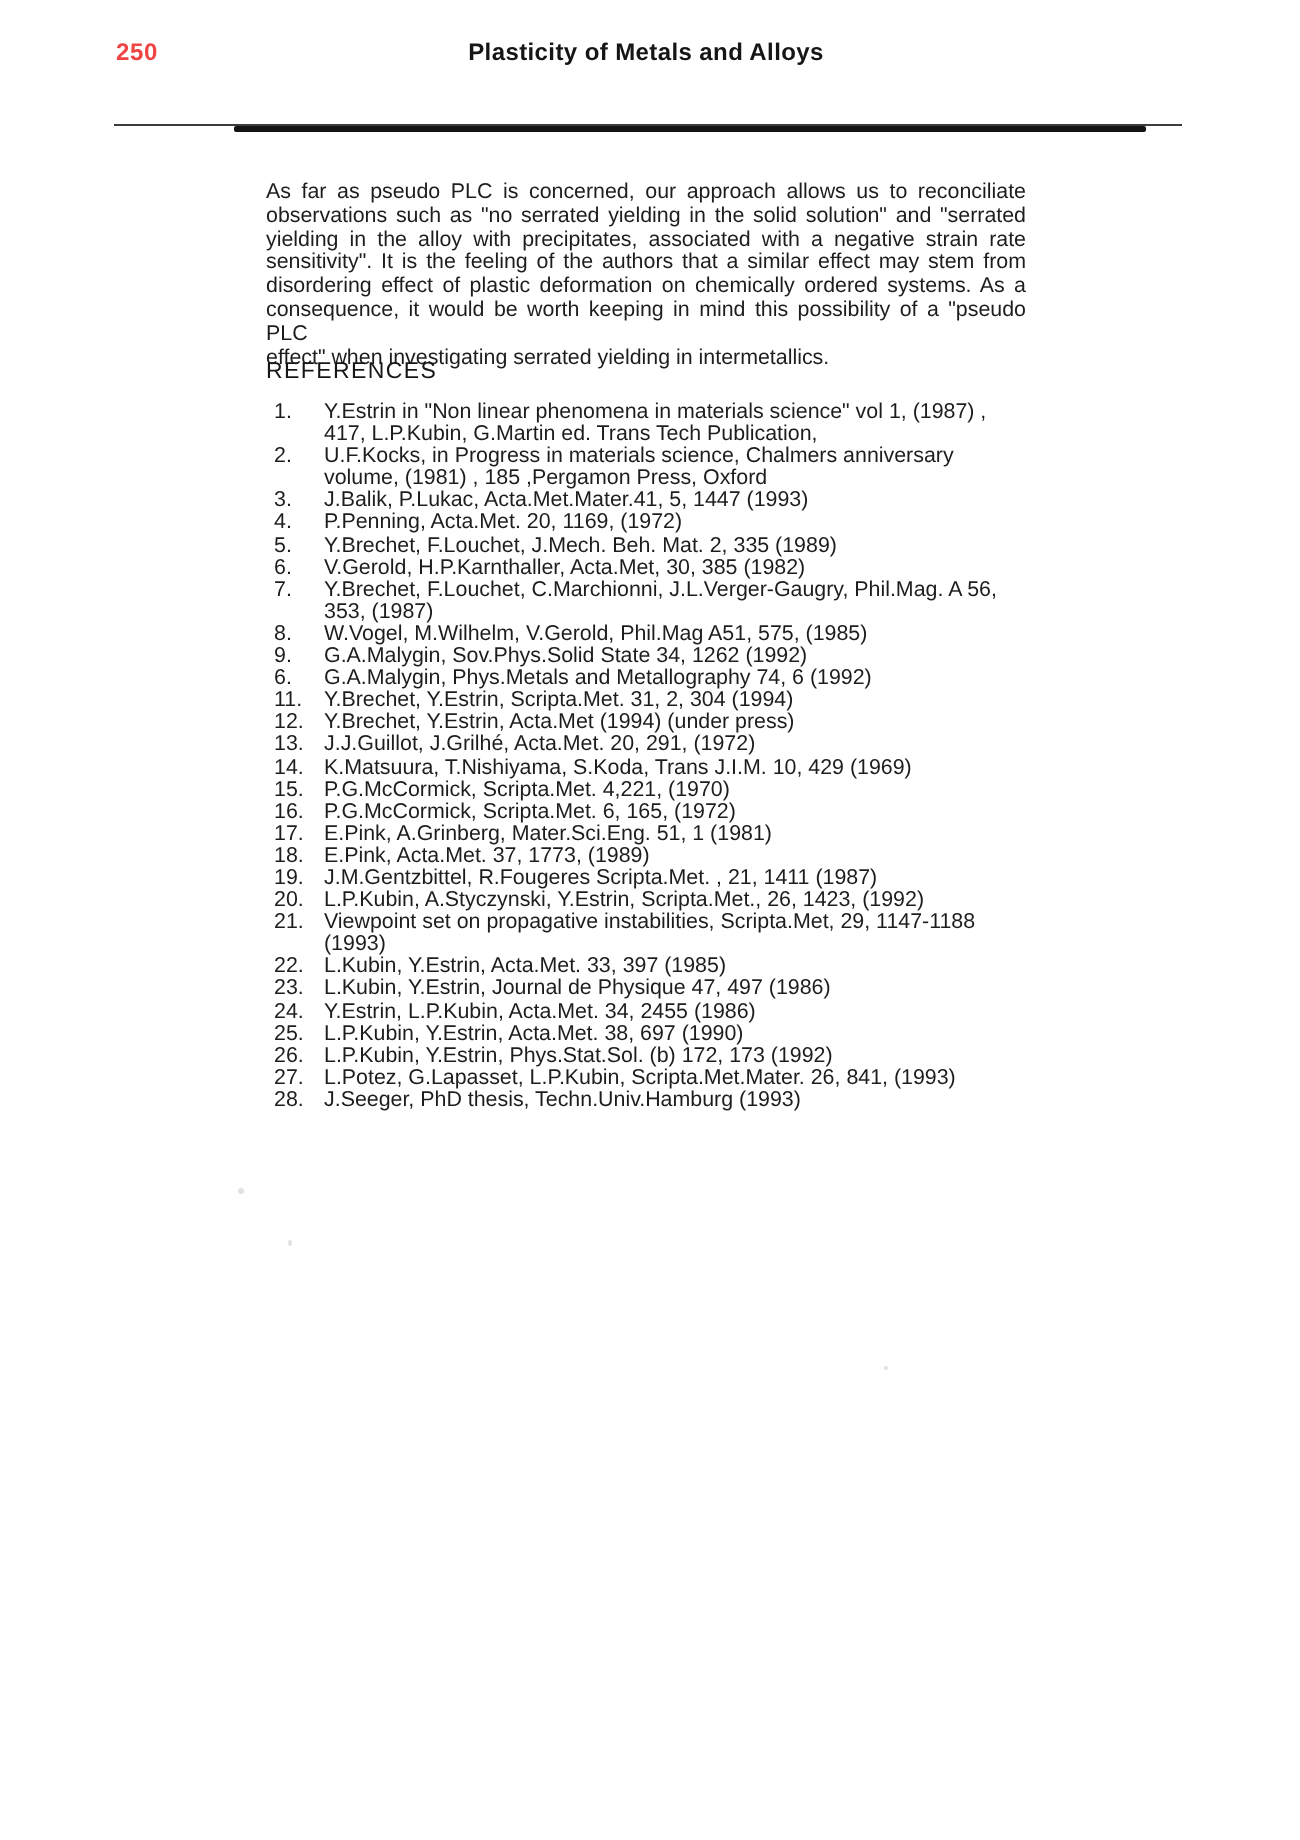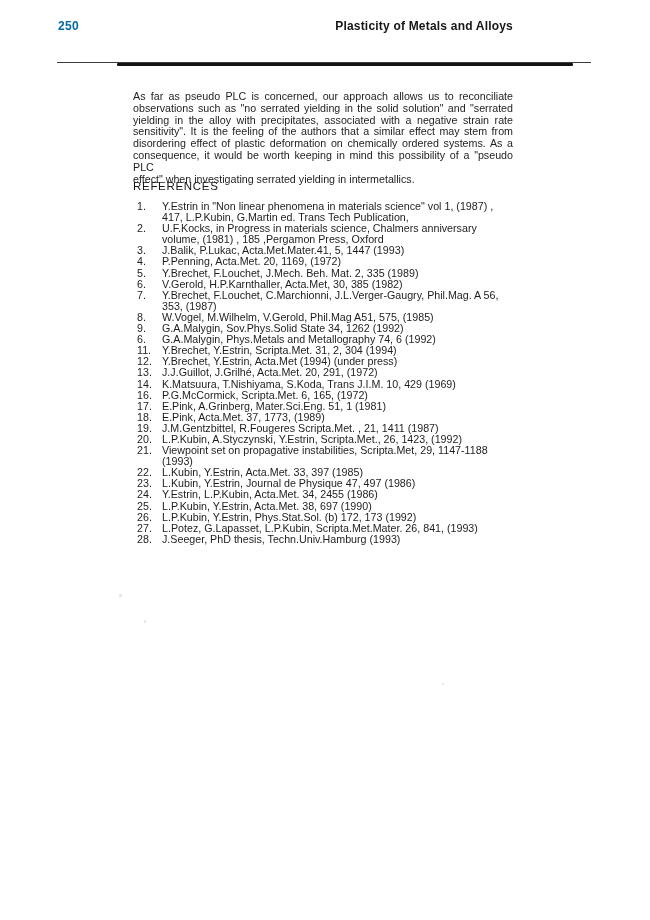--- a/index.html
+++ b/index.html
@@ -21,28 +21,28 @@
     inset: 0;
     background: #ffffff;
   }
   .page-number {
     position: absolute;
     left: 58px;
     top: 19px;
     font-size: 12px;
     font-weight: bold;
     letter-spacing: 0.3px;
-    color: #0369a1;
+    color: #ef4444;
   }
   .running-title {
     position: absolute;
     left: 133px;
     top: 19px;
     width: 380px;
-    text-align: right;
+    text-align: center;
     font-size: 12px;
     font-weight: bold;
     letter-spacing: 0.2px;
     color: #161616;
   }
   .rule-thin {
     position: absolute;
     left: 57px;
     top: 62px;
     width: 534px;
@@ -178,20 +178,24 @@
       </div>
       <div class="ref-row">
         <span class="ref-num">13.</span>
         <span class="ref-text">J.J.Guillot, J.Grilhé, Acta.Met. 20, 291, (1972)</span>
       </div>
       <div class="ref-row">
         <span class="ref-num">14.</span>
         <span class="ref-text">K.Matsuura, T.Nishiyama, S.Koda, Trans J.I.M. 10, 429 (1969)</span>
       </div>
       <div class="ref-row">
+        <span class="ref-num">15.</span>
+        <span class="ref-text">P.G.McCormick, Scripta.Met. 4,221, (1970)</span>
+      </div>
+      <div class="ref-row">
         <span class="ref-num">16.</span>
         <span class="ref-text">P.G.McCormick, Scripta.Met. 6, 165, (1972)</span>
       </div>
       <div class="ref-row">
         <span class="ref-num">17.</span>
         <span class="ref-text">E.Pink, A.Grinberg, Mater.Sci.Eng. 51, 1 (1981)</span>
       </div>
       <div class="ref-row">
         <span class="ref-num">18.</span>
         <span class="ref-text">E.Pink, Acta.Met. 37, 1773, (1989)</span>

